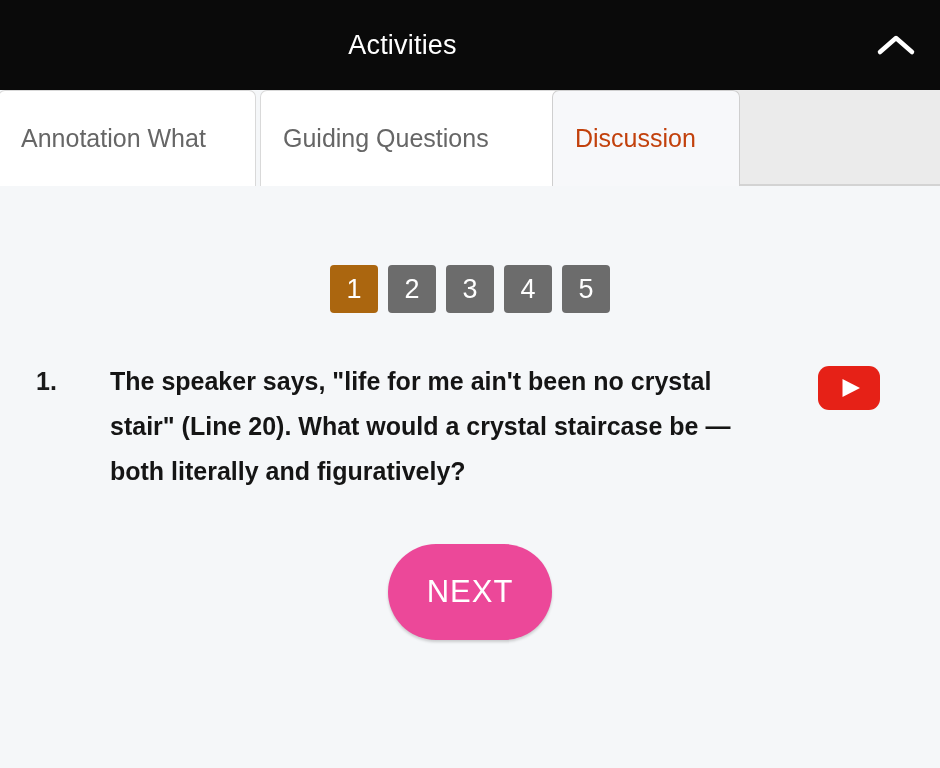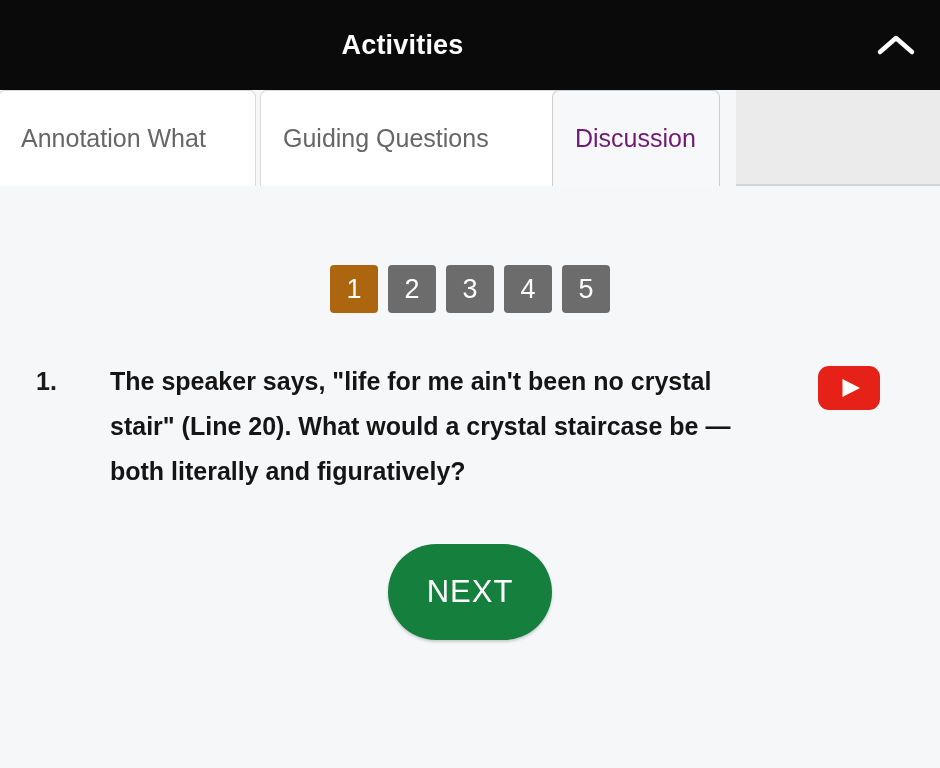--- a/index.html
+++ b/index.html
@@ -35,21 +35,21 @@
     position: absolute;
     left: 0;
     top: 0;
     width: 805px;
     height: 90px;
     display: flex;
     align-items: center;
     justify-content: center;
     color: #ffffff;
     font-size: 27px;
-    font-weight: bold;
+    font-weight: normal;
     letter-spacing: 0.2px;
   }
 
   .collapse-btn {
     position: absolute;
     right: 18px;
     top: 21px;
     width: 52px;
     height: 48px;
     display: flex;
@@ -86,23 +86,23 @@
     color: #666666;
     font-size: 25px;
     cursor: pointer;
     white-space: nowrap;
   }
 
   .tab.tab-1 { left: -2px; width: 258px; }
   .tab.tab-2 { left: 260px; width: 340px; }
   .tab.tab-3 {
     left: 552px;
-    width: 168px;
+    width: 188px;
     background: #f7f8fa;
-    color: #701a75;
+    color: #c2410c;
     border-color: #cfcfcf;
     z-index: 3;
   }
 
   .tab-filler {
     position: absolute;
     top: 0;
     left: 736px;
     width: 206px;
     height: 96px;
@@ -192,21 +192,21 @@
     left: 0;
     width: 940px;
     display: flex;
     justify-content: center;
   }
 
   .next-btn {
     width: 164px;
     height: 96px;
     border-radius: 48px;
-    background: #15803d;
+    background: #ec4899;
     color: #ffffff;
     font-size: 31px;
     letter-spacing: 1px;
     display: flex;
     align-items: center;
     justify-content: center;
     border: none;
     cursor: pointer;
     font-family: "Liberation Sans", sans-serif;
     box-shadow: 0 2px 3px rgba(0,0,0,0.18);

